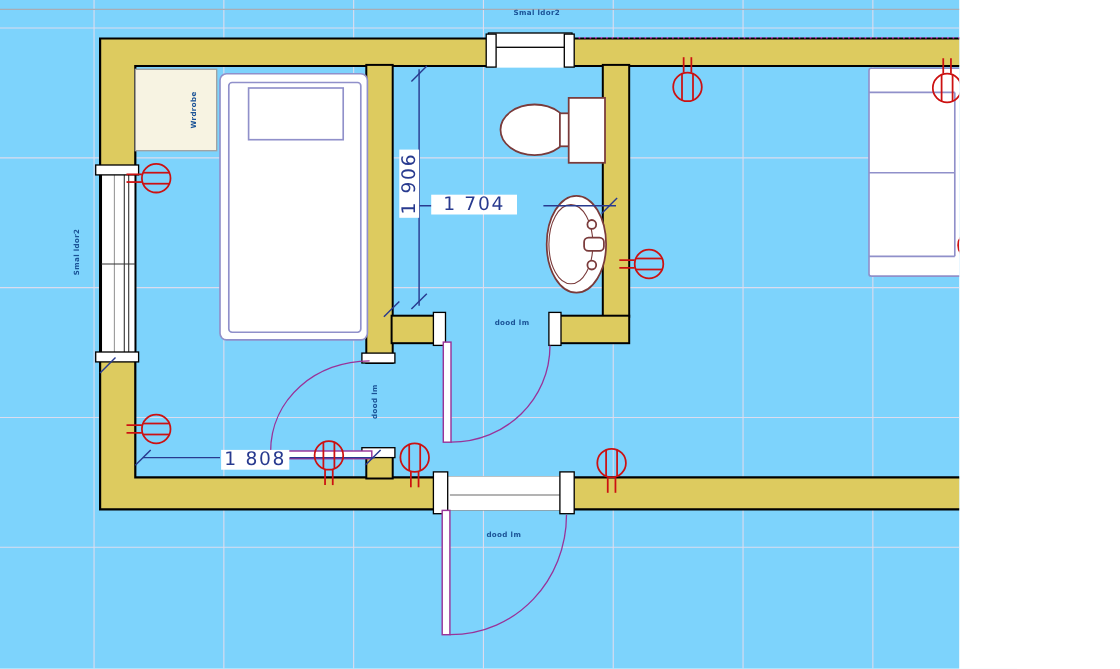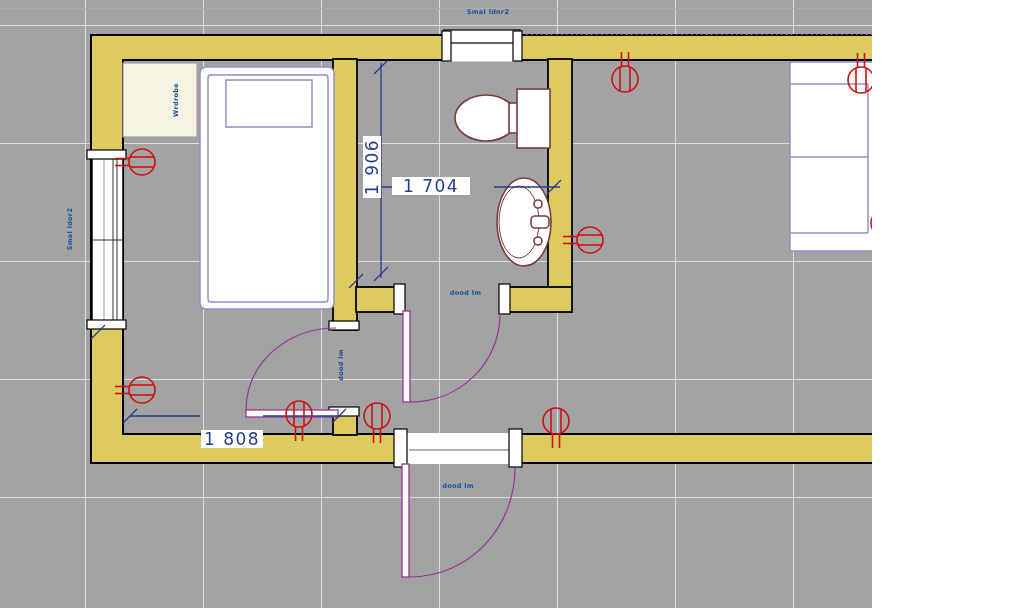--- a/index.html
+++ b/index.html
@@ -1,17 +1,17 @@
 <!DOCTYPE html>
 <html><head>
 <meta charset="utf-8">
 <style>
   html,body{margin:0;padding:0;background:#fff;}
   .canvas{
-    position:relative;width:872px;height:608px;overflow:hidden;background:#a3a3a3;
+    position:relative;width:872px;height:608px;overflow:hidden;background:#7dd3fc;
     font-family:"DejaVu Sans", sans-serif;
   }
   .canvas svg{position:absolute;left:0;top:0;}
   .tag{
     position:absolute;font:bold 6.5px "DejaVu Sans", sans-serif;
     color:#1a5296;letter-spacing:.3px;text-align:center;white-space:nowrap;z-index:5;
   }
   .tag.vert{transform:rotate(-90deg);transform-origin:center center;}
   .dimtext{
     position:absolute;font:500 17px "DejaVu Sans", sans-serif;font-style:normal;
@@ -191,15 +191,15 @@
 <div class="tag" style="left:458px;top:8px;width:60px;">Smal ldor2</div>
 <div class="tag vert" style="left:45px;top:225px;width:50px;">Smal ldor2</div>
 <div class="tag vert" style="left:923px;top:307px;width:50px;">Smal ldor2</div>
 <div class="tag vert" style="left:151px;top:96px;width:50px;">Wrdrobe</div>
 <div class="tag" style="left:438px;top:289px;width:55px;">dood lm</div>
 <div class="tag vert" style="left:316px;top:361px;width:50px;">dood lm</div>
 <div class="tag" style="left:428px;top:482px;width:60px;">dood lm</div>
 
 <div class="dimtext vert" style="left:341px;top:158px;width:62px;height:18px;">1 906</div>
 <div class="dimtext" style="left:392px;top:177px;width:78px;">1 704</div>
-<div class="dimtext" style="left:201px;top:430px;width:62px;">1 808</div>
+<div class="dimtext" style="left:201px;top:409px;width:62px;">1 808</div>
 
 </div>
 
 </body></html>

